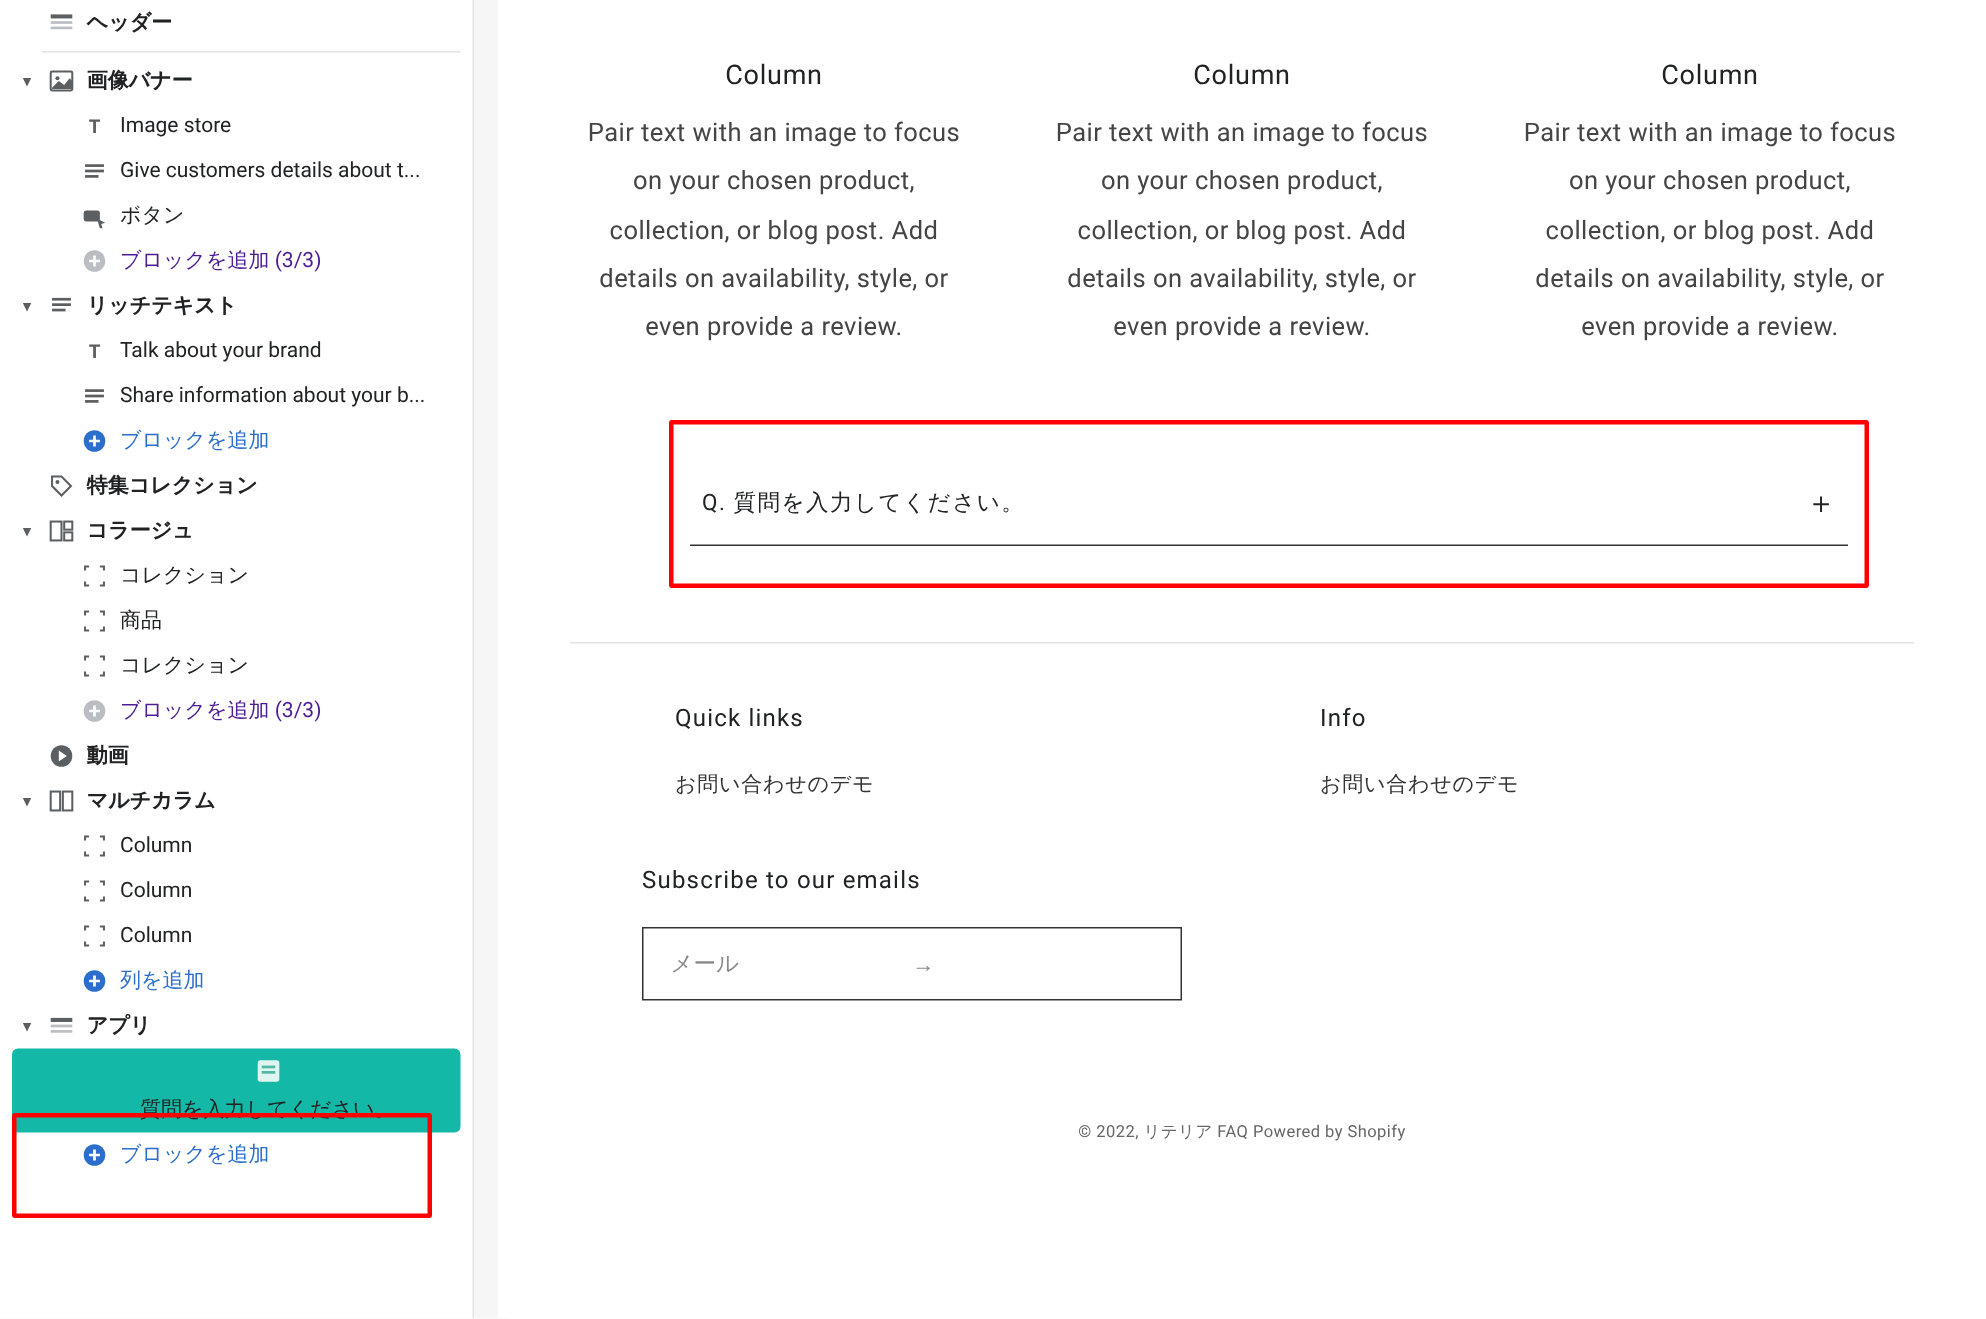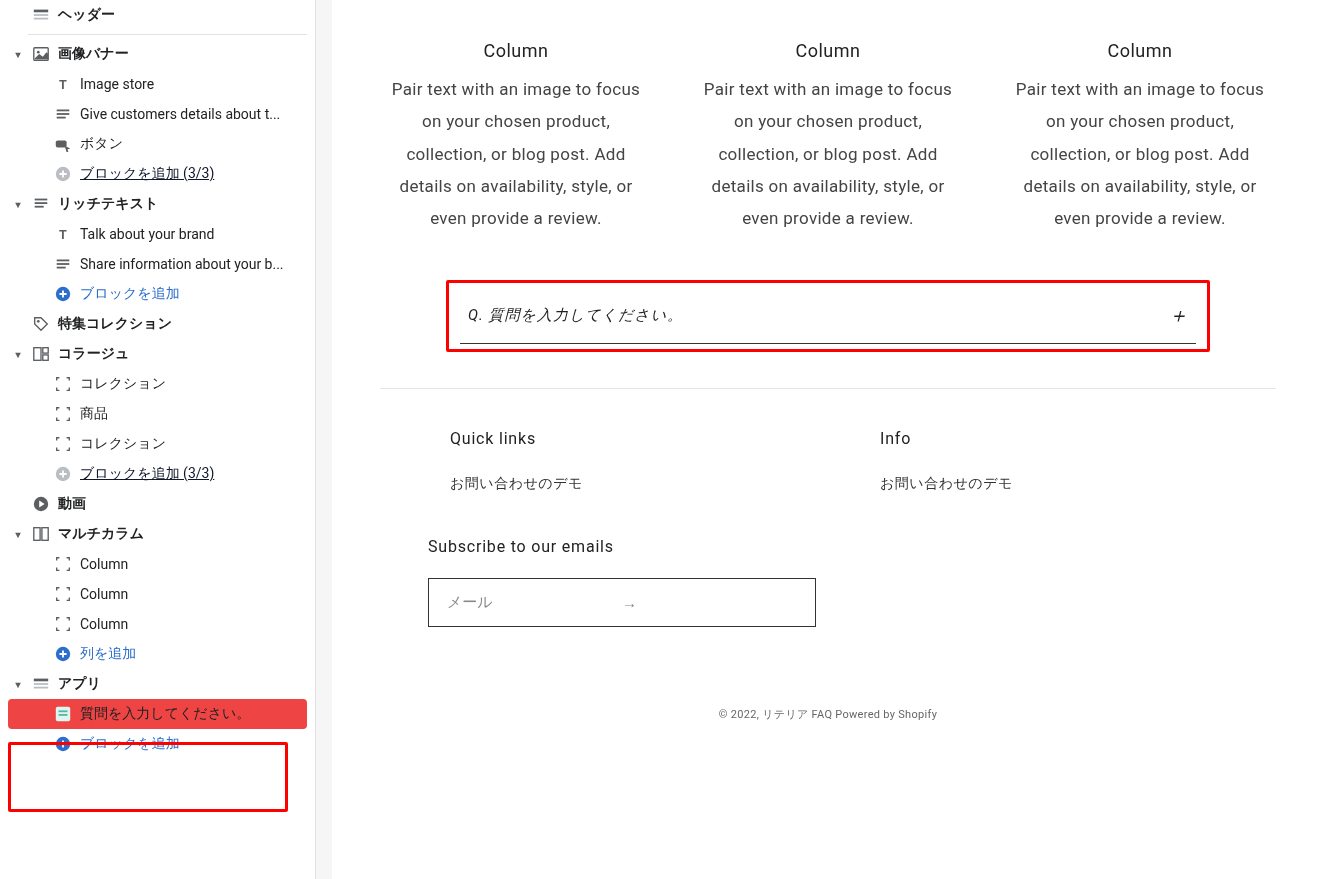--- a/index.html
+++ b/index.html
@@ -2,50 +2,50 @@
 <html><head>
 <meta charset="utf-8">
 <style>
 * { margin: 0; padding: 0; box-sizing: border-box; }
 body { font-family: -apple-system, BlinkMacSystemFont, "Segoe UI", Roboto, sans-serif; font-size: 14px; color: #202223; background: #f6f6f7; width: 1324px; height: 879px; overflow: hidden; display: flex; }
 .sidebar { width: 316px; background: #fff; border-right: 1px solid #e1e3e5; overflow-y: auto; position: relative; }
 .sidebar-inner { padding: 0 8px; }
 .section-item { display: flex; align-items: center; padding: 6px 4px; gap: 8px; cursor: pointer; border-radius: 4px; font-size: 14px; }
 .section-item.group { font-weight: 600; }
 .section-item.child { padding-left: 46px; font-weight: 400; }
-.section-item.selected { background: #ef4444; }
+.section-item.selected { background: #14b8a6; flex-direction: column; }
 .caret { width: 12px; height: 12px; display: inline-flex; align-items: center; justify-content: center; font-size: 10px; color: #5c5f62; }
 .icon { width: 18px; height: 18px; display: inline-flex; align-items: center; justify-content: center; flex-shrink: 0; }
 .icon svg { width: 18px; height: 18px; }
 .add-block { color: #2c6ecb; }
-.add-block.disabled { color: #0f172a; text-decoration: underline; }
+.add-block.disabled { color: #4c1d95; }
 .theme-settings { position: absolute; bottom: 0; left: 0; right: 0; padding: 12px 16px; border-top: 1px solid #e1e3e5; font-weight: 600; background: #fff; }
 .hr { border: none; border-top: 1px solid #e1e3e5; margin: 4px 0 4px 20px; }
 .highlight-box { border: 3px solid #ff0000; border-radius: 2px; }
 .highlight-app { position: absolute; left: 8px; top: 742px; width: 280px; height: 70px; pointer-events: none; }
 
 .preview { flex: 1; background: #f6f6f7; padding: 0; overflow-y: auto; display: flex; flex-direction: column; }
 .preview-content { background: #fff; margin: 0 0 0 16px; flex: 1; padding: 0 48px 20px 48px; position: relative; }
 .columns-row { display: flex; gap: 40px; justify-content: center; margin-top: 40px; }
 .column { flex: 1; max-width: 300px; text-align: center; }
 .column-title { font-size: 18px; font-weight: 400; margin-bottom: 12px; letter-spacing: 0.5px; }
 .column-text { font-size: 17px; color: #444; line-height: 1.9; letter-spacing: 0.3px; }
-.faq-box { margin: 50px 70px 40px 70px; padding: 4px 10px; position: relative; font-style: italic; }
+.faq-box { margin: 50px 34px 40px 70px; padding: 24px 10px; position: relative; }
 .faq-box .highlight-box { position: absolute; inset: -4px; pointer-events: none; }
 .faq-row { display: flex; align-items: center; justify-content: space-between; border-bottom: 1px solid #333; padding: 14px 8px; }
 .faq-q { font-size: 15px; letter-spacing: 1px; }
 .faq-plus { font-size: 20px; font-weight: 300; }
 
 .footer { background: #fff; border-top: 1px solid #e5e5e5; padding: 40px 48px 20px 48px; margin-top: 20px; }
 .footer-cols { display: flex; gap: 60px; margin-bottom: 40px; }
 .footer-col { flex: 1; margin-left: 22px; }
 .footer-col h3 { font-size: 16px; font-weight: 400; margin-bottom: 22px; letter-spacing: 0.8px; }
 .footer-col p, .footer-col a { font-size: 14px; color: #333; text-decoration: none; letter-spacing: 0.5px; line-height: 1.9; }
 .subscribe h3 { font-size: 16px; font-weight: 400; margin-bottom: 22px; letter-spacing: 0.8px; }
-.email-input { display: flex; align-items: center; border: 1px solid #333; width: 388px; padding: 14px 18px; }
+.email-input { display: flex; align-items: center; border: 1px solid #333; width: 360px; padding: 14px 18px; }
 .email-input span { color: #888; flex: 1; font-size: 15px; }
 .email-arrow { font-size: 18px; }
 .copyright { text-align: center; font-size: 11px; color: #666; margin-top: 80px; letter-spacing: 0.3px; }
 .copyright a { color: #666; text-decoration: none; }
 
 .truncate { white-space: nowrap; overflow: hidden; text-overflow: ellipsis; max-width: 210px; }
 </style>
 </head>
 <body>
 

